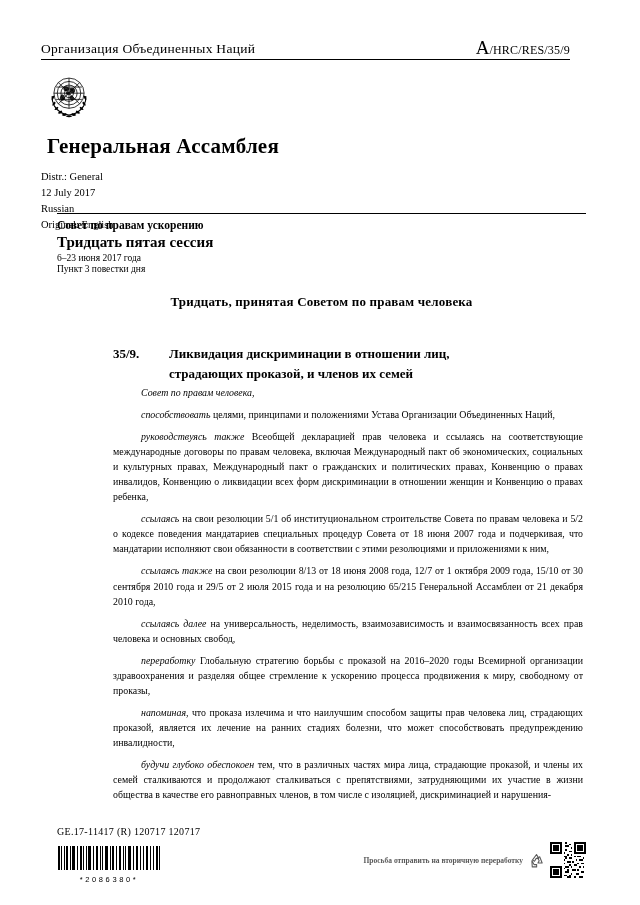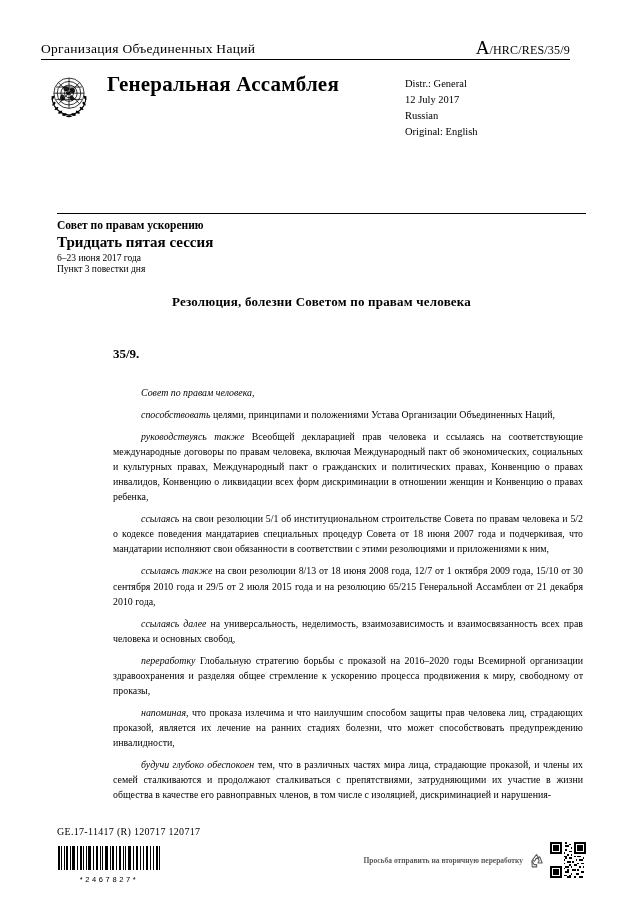--- a/index.html
+++ b/index.html
@@ -57,20 +57,21 @@
   .rule-top {
     border-top: 1.6px solid #000;
     width: 100%;
     height: 0;
   }
 
   .body-row {
     display: flex;
     align-items: flex-start;
     margin-top: 6px;
+    flex-direction: column;
   }
   .emblem-wrap {
     width: 60px;
     flex: 0 0 60px;
     padding-top: 2px;
   }
   .emblem {
     display: block;
   }
   .organ-title {
@@ -290,25 +291,29 @@
   <div class="rule-mid"></div>
 
   <div class="organ-block">
     <div class="ob-1">Совет по правам ускорению</div>
     <div class="ob-2">Тридцать пятая сессия</div>
     <div class="ob-3">6–23 июня 2017 года</div>
     <div class="ob-4">Пункт 3 повестки дня</div>
   </div>
 
   <div class="res-heading">
-    <div>Резолюция, болезни Советом по правам человека</div>
+    <div>Тридцать, принятая Советом по правам человека</div>
   </div>
 
   <div class="res-title">
     <div class="res-num">35/9.</div>
+    <div class="res-name">
+      <div>Ликвидация дискриминации в отношении лиц,</div>
+      <div>страдающих проказой, и членов их семей</div>
+    </div>
   </div>
 
   <div class="doc-body">
     <p class="nojust">
       <i>Совет по правам человека,</i>
     </p>
     <div id="preamble-paragraphs">
         <p><i>способствовать</i><span> целями, принципами и положениями Устава Организации Объединенных Наций,</span></p>
         <p><i>руководствуясь также</i><span> Всеобщей декларацией прав человека и ссылаясь на соответствующие международные договоры по правам человека, включая Международный пакт об экономических, социальных и культурных правах, Международный пакт о гражданских и политических правах, Конвенцию о правах инвалидов, Конвенцию о ликвидации всех форм дискриминации в отношении женщин и Конвенцию о правах ребенка,</span></p>
         <p><i>ссылаясь</i><span> на свои резолюции 5/1 об институциональном строительстве Совета по правам человека и 5/2 о кодексе поведения мандатариев специальных процедур Совета от 18 июня 2007 года и подчеркивая, что мандатарии исполняют свои обязанности в соответствии с этими резолюциями и приложениями к ним,</span></p>
@@ -356,21 +361,21 @@
             <rect x="79" y="0" width="2" height="24"></rect>
               <rect x="83" y="0" width="1" height="24"></rect>
             <rect x="86" y="0" width="1" height="24"></rect>
               <rect x="89" y="0" width="2" height="24"></rect>
             <rect x="93" y="0" width="1" height="24"></rect>
               <rect x="96" y="0" width="1" height="24"></rect>
             <rect x="99" y="0" width="2" height="24"></rect>
               <rect x="102" y="0" width="1" height="24"></rect>
           </g>
         </svg>
-        <div class="barcode-digits">*2467827*</div>
+        <div class="barcode-digits">*2086380*</div>
       </div>
 
       <div class="recycle-group">
         <span class="recycle-text">Просьба отправить на вторичную переработку</span>
         <svg width="17" height="17" viewBox="0 0 24 24">
           <g fill="none" stroke="#5a5a5a" stroke-width="1.5" stroke-linejoin="round">
             <path d="M12 3.5 L15.2 9 L11.6 9 L9.2 13 L6.2 11.4 Z"></path>
             <path d="M20 15.5 L14 15.5 L15.8 12.3 L13.5 8.3 L16.5 6.8 Z"></path>
             <path d="M5.5 12.5 L8.5 17.8 L12.2 17.8 L12.2 21 L6 21 Z"></path>
           </g>

